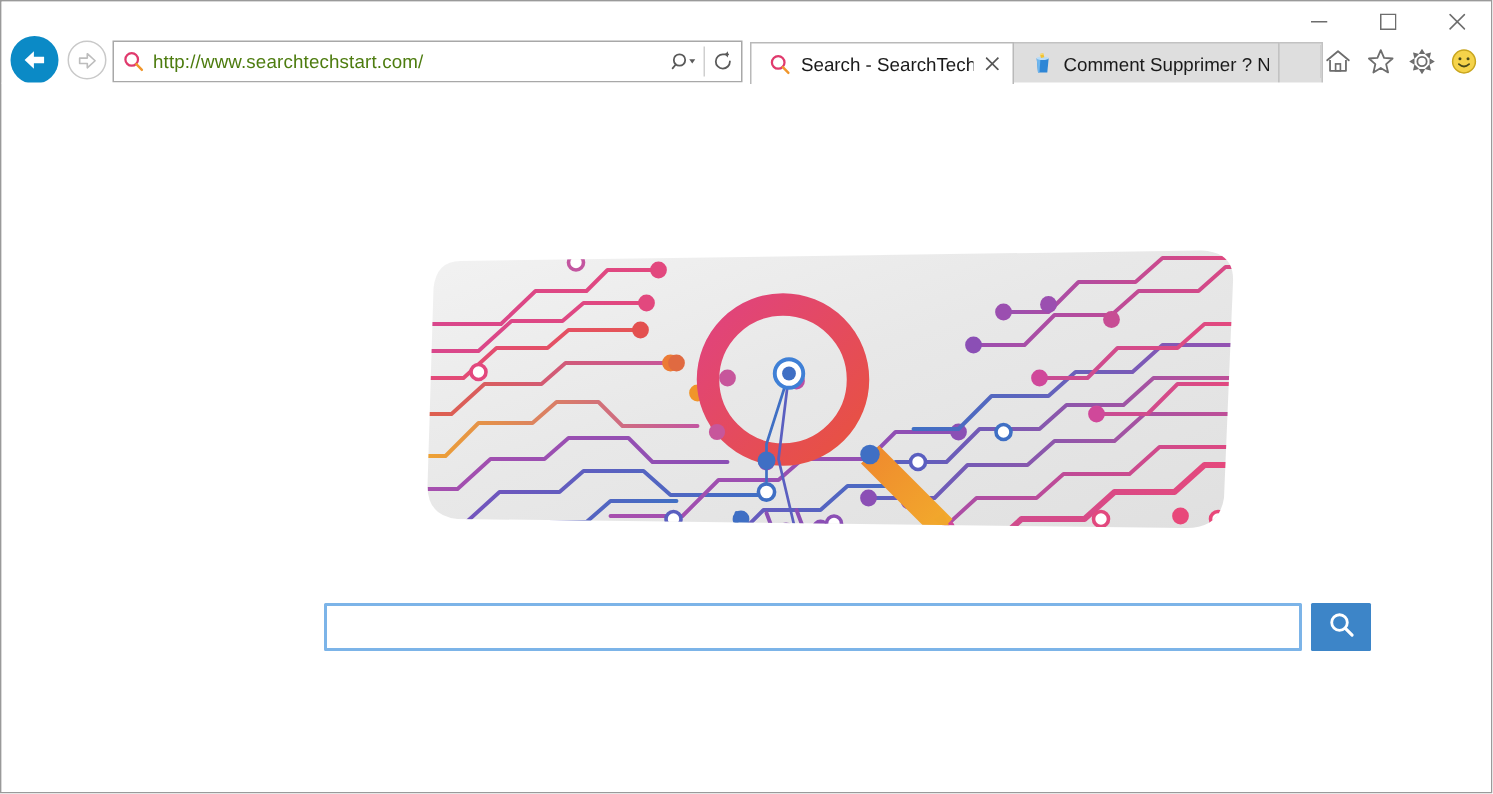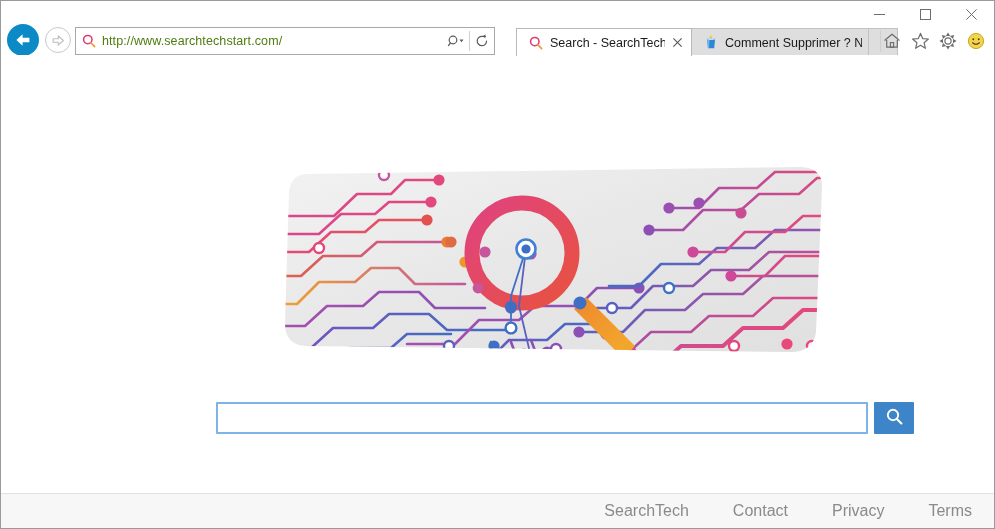--- a/index.html
+++ b/index.html
@@ -135,21 +135,20 @@
   .tab {
     height: 28px;
     box-sizing: border-box;
     display: flex;
     align-items: center;
     padding: 0 6px 0 10px;
     border: 1px solid #b9b9b9;
     border-bottom: none;
     cursor: pointer;
     position: relative;
-    margin-left: 16px;
   }
   .tab.active {
     background: #ffffff;
     width: 176px;
     z-index: 2;
   }
   .tab.inactive {
     background: #dedede;
     width: 178px;
     border-color: #c2c2c2;
@@ -596,21 +595,15 @@
       <button id="search-button">
         <span>
           <svg width="17" height="17" viewBox="0 0 17 17">
             <circle cx="7" cy="7" r="5.2" fill="none" stroke="#ffffff" stroke-width="1.9"></circle>
             <line x1="10.9" y1="10.9" x2="15.4" y2="15.4" stroke="#ffffff" stroke-width="2.1" stroke-linecap="round"></line>
           </svg>
         </span>
       </button>
     </div>
 
-    <div id="footer">
-      <a class="footer-link">SearchTech</a>
-      <a class="footer-link">Contact</a>
-      <a class="footer-link">Privacy</a>
-      <a class="footer-link">Terms</a>
-    </div>
 
   </div>
 </div>
 
 </body></html>

